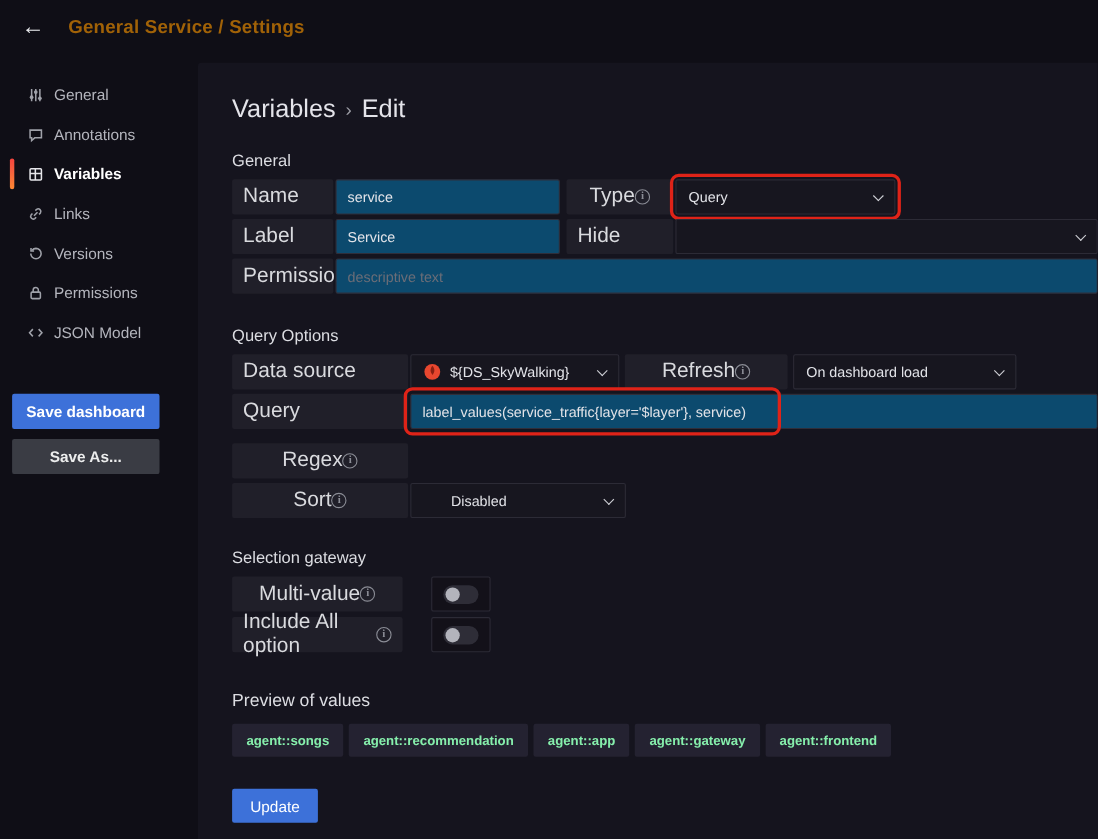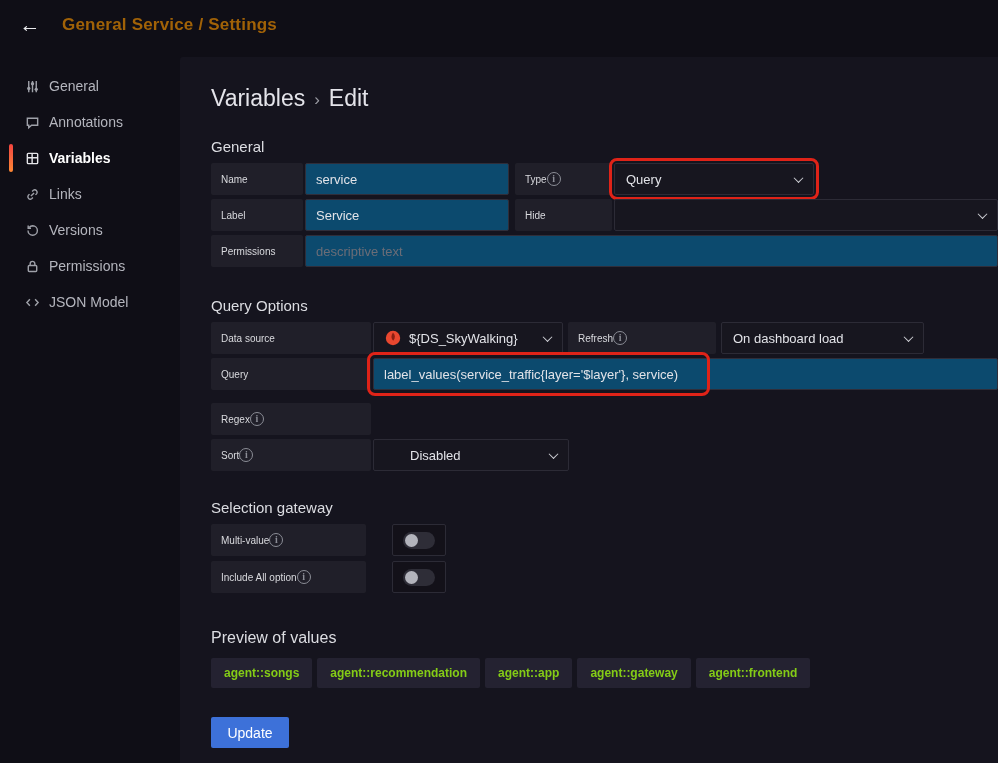--- a/index.html
+++ b/index.html
@@ -37,22 +37,22 @@
   .crumb .sep { color:#9a9ba3; font-size:17px; margin:2px 9px 0 9px; }
   .sec-h { font-size:15px; font-weight:500; color:#dcdde2; margin:0 0 8px 0; }
   .g-general { margin-top:26px; }
   .g-query   { margin-top:30px; }
   .g-select  { margin-top:28px; }
   .g-preview { margin-top:36px; }
   .g-preview .sec-h { font-size:16px; }
 
   .frow { display:flex; align-items:stretch; height:32px; margin-bottom:4px; }
   .flabel { background:#201f29; border-radius:2px; display:flex; align-items:center;
-            padding:0 10px; font-size:10px; font-weight:500; color:#d9dade; flex:0 0 auto; }
-  .between { justify-content:flex-start; }
+            padding:0 10px; font-size:19px; font-weight:500; color:#d9dade; flex:0 0 auto; }
+  .between { justify-content:center; }
   .w92 {width:92px;} .w97 {width:97px; margin-left:6px;} .w160 {width:160px;} .w155 {width:155px;}
   .finput { background:#0c4a6e; border:1px solid #2f2e3a; border-radius:2px; color:#e2e3e8;
             font-size:13px; padding:0 10px; margin-left:2px; font-family:inherit; outline:none; }
   .finput::placeholder { color:#6b6d77; }
   .w204 {width:204px;} .flex1 {flex:1; min-width:0;}
   .fselect { display:flex; align-items:center; background:#17161f; border:1px solid #2c2b36;
              border-radius:2px; margin-left:2px; padding:0 11px; font-size:13px; color:#e2e3e8;
              cursor:pointer; position:relative; }
   .fselect .val { flex:1; white-space:nowrap; overflow:hidden; }
   .chev { width:7px; height:7px; border-right:1.7px solid #cfd0d6; border-bottom:1.7px solid #cfd0d6;
@@ -77,21 +77,21 @@
   
   .toggle-cell { width:54px; height:32px; margin-left:4px; background:#131119; border:1px solid #2c2b36;
                  border-radius:2px; display:flex; align-items:center; justify-content:center; cursor:pointer; }
   .switch { width:32px; height:17px; border-radius:9px; background:#2e2d37; position:relative; }
   .knob { position:absolute; left:2px; top:2px; width:13px; height:13px; border-radius:50%; background:#b3b4bc; }
   .toggle-row { margin-bottom:5px;gap:22px; }
 
   
   .chips { display:flex; margin-top:11px; }
   .chip { height:30px; background:#242231; border-radius:2px; display:flex; align-items:center;
-          padding:0 13px; margin-right:5px; font-size:12px; font-weight:700; color:#84cc16; }
+          padding:0 13px; margin-right:5px; font-size:12px; font-weight:700; color:#86efac; }
 
   .update-btn { margin-top:29px; width:78px; height:31px; background:#3d71d9; color:#fff; border:none;
                 border-radius:2px; font-size:14px; font-weight:500; cursor:pointer; font-family:inherit; }
 </style>
 </head>
 <body>
 
 <div class="app">
 
   <div class="hdr">
@@ -170,20 +170,24 @@
 
       <div class="nav-item">
         <span class="nav-ico">
           <svg width="15" height="15" viewBox="0 0 16 16" fill="none" stroke="currentColor" stroke-width="1.5">
             <path d="M5.2 4.5L2 8l3.2 3.5M10.8 4.5L14 8l-3.2 3.5"></path>
           </svg>
         </span>
         <span>JSON Model</span>
       </div>
 
+      <div class="side-btns">
+        <button class="side-btn btn-blue">Save dashboard</button>
+        <button class="side-btn btn-gray">Save As...</button>
+      </div>
     </div>
 
     <div class="main">
 
       <div class="crumb">
         <span>Variables</span>
         <span class="sep">›</span>
         <span>Edit</span>
       </div>
 

